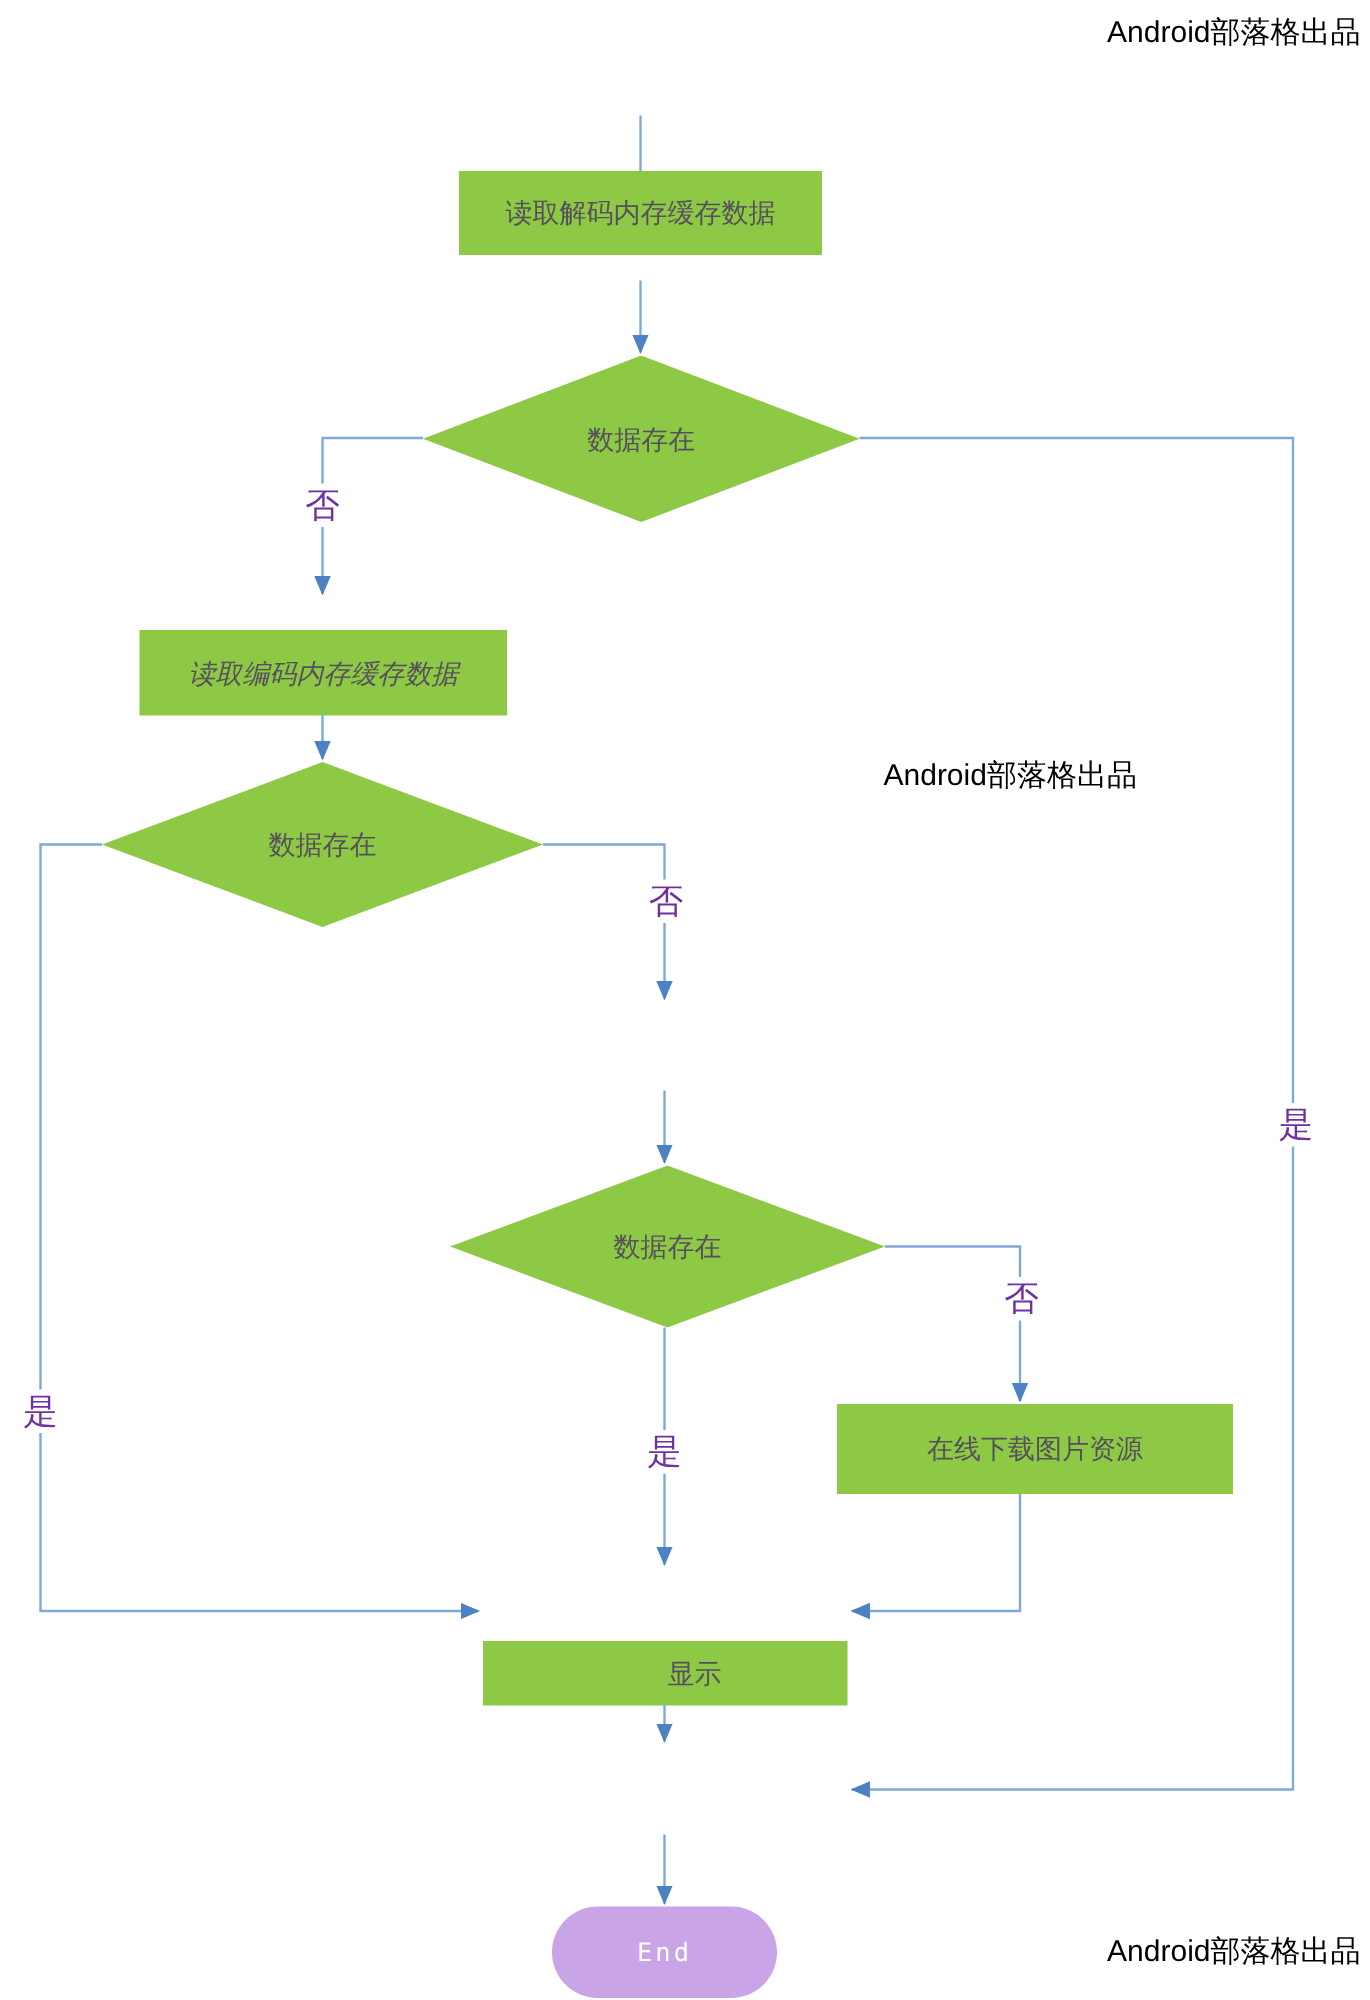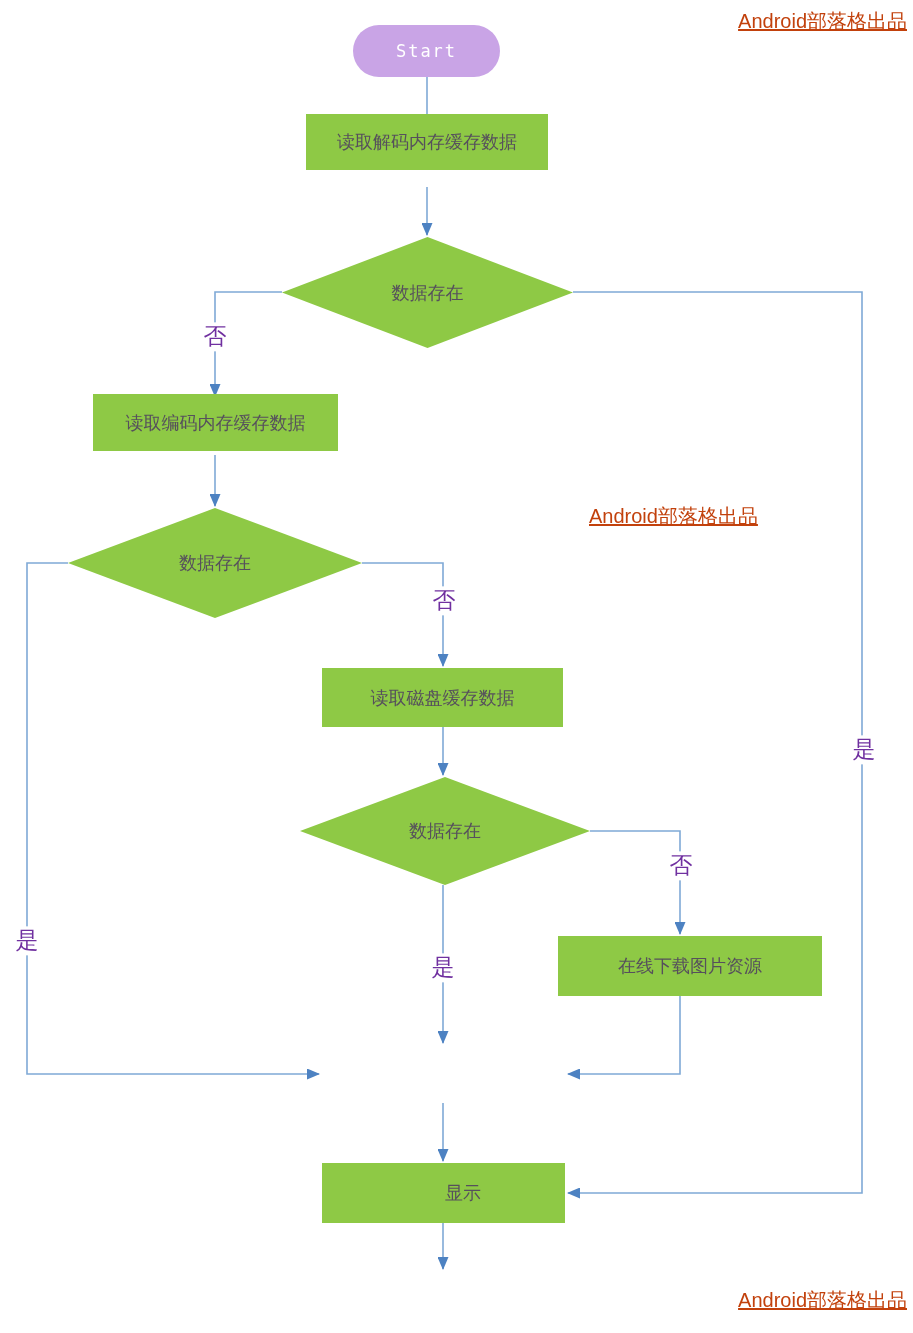--- a/index.html
+++ b/index.html
@@ -37,25 +37,24 @@
     transform:translate(-50%,-50%);
     background:#ffffff;
     color:#7030a0;
     font-size:23px;
     line-height:1.1;
     padding:2px 1px;
     font-family:"Liberation Serif", serif;
   }
   .watermark{
     position:absolute;
-    color:#c2410c;
+    color:#000000;
     font-size:20px;
     font-family:"Liberation Sans", sans-serif;
     white-space:nowrap;
-    text-decoration:underline;
   }
 </style>
 </head>
 <body>
 
 <div id="canvas">
 
   <svg id="wires" width="913" height="1333" viewBox="0 0 913 1333">
     <defs>
       <marker id="arw" markerUnits="userSpaceOnUse" markerWidth="13" markerHeight="11" viewBox="0 0 13 11" refX="12" refY="5.5" orient="auto">
@@ -89,39 +88,38 @@
       <polyline points="443,1103 443,1161" marker-end="url(#arw)"></polyline>
 
       <polyline points="443,1223 443,1269" marker-end="url(#arw)"></polyline>
     </g>
   </svg>
 
   <div class="watermark" style="top:8px;right:6px;">Android部落格出品</div>
   <div class="watermark" style="top:503px;left:589px;">Android部落格出品</div>
   <div class="watermark" style="top:1287px;right:6px;">Android部落格出品</div>
 
-  <div class="node terminal" style="left:353px;top:25px;width:147px;height:52px;">Start</div>
 
   <div class="node process" style="left:306px;top:114px;width:242px;height:56px;">读取解码内存缓存数据</div>
 
   <div class="node decision" style="left:282px;top:237px;width:291px;height:111px;">数据存在</div>
 
-  <div class="node process" style="left:93px;top:394px;width:245px;height:57px;">读取编码内存缓存数据</div>
+  <div class="node process" style="left:93px;top:420px;width:245px;height:57px;font-style:italic;">读取编码内存缓存数据</div>
 
   <div class="node decision" style="left:68px;top:508px;width:294px;height:110px;">数据存在</div>
 
-  <div class="node process" style="left:322px;top:668px;width:241px;height:59px;">读取磁盘缓存数据</div>
 
   <div class="node decision" style="left:300px;top:777px;width:290px;height:108px;">数据存在</div>
 
   <div class="node process" style="left:558px;top:936px;width:264px;height:60px;">在线下载图片资源</div>
 
 
-  <div class="node process" style="left:322px;top:1163px;width:243px;height:60px;padding-left:39px;">显示</div>
+  <div class="node process" style="left:322px;top:1094px;width:243px;height:43px;padding-left:39px;">显示</div>
 
+  <div class="node terminal" style="left:368px;top:1271px;width:150px;height:61px;">End</div>
 
   <span class="edge-label" style="left:215px;top:337px;">否</span>
   <span class="edge-label" style="left:864px;top:750px;">是</span>
   <span class="edge-label" style="left:444px;top:601px;">否</span>
   <span class="edge-label" style="left:27px;top:941px;">是</span>
   <span class="edge-label" style="left:681px;top:866px;">否</span>
   <span class="edge-label" style="left:443px;top:968px;">是</span>
 
 </div>
 

